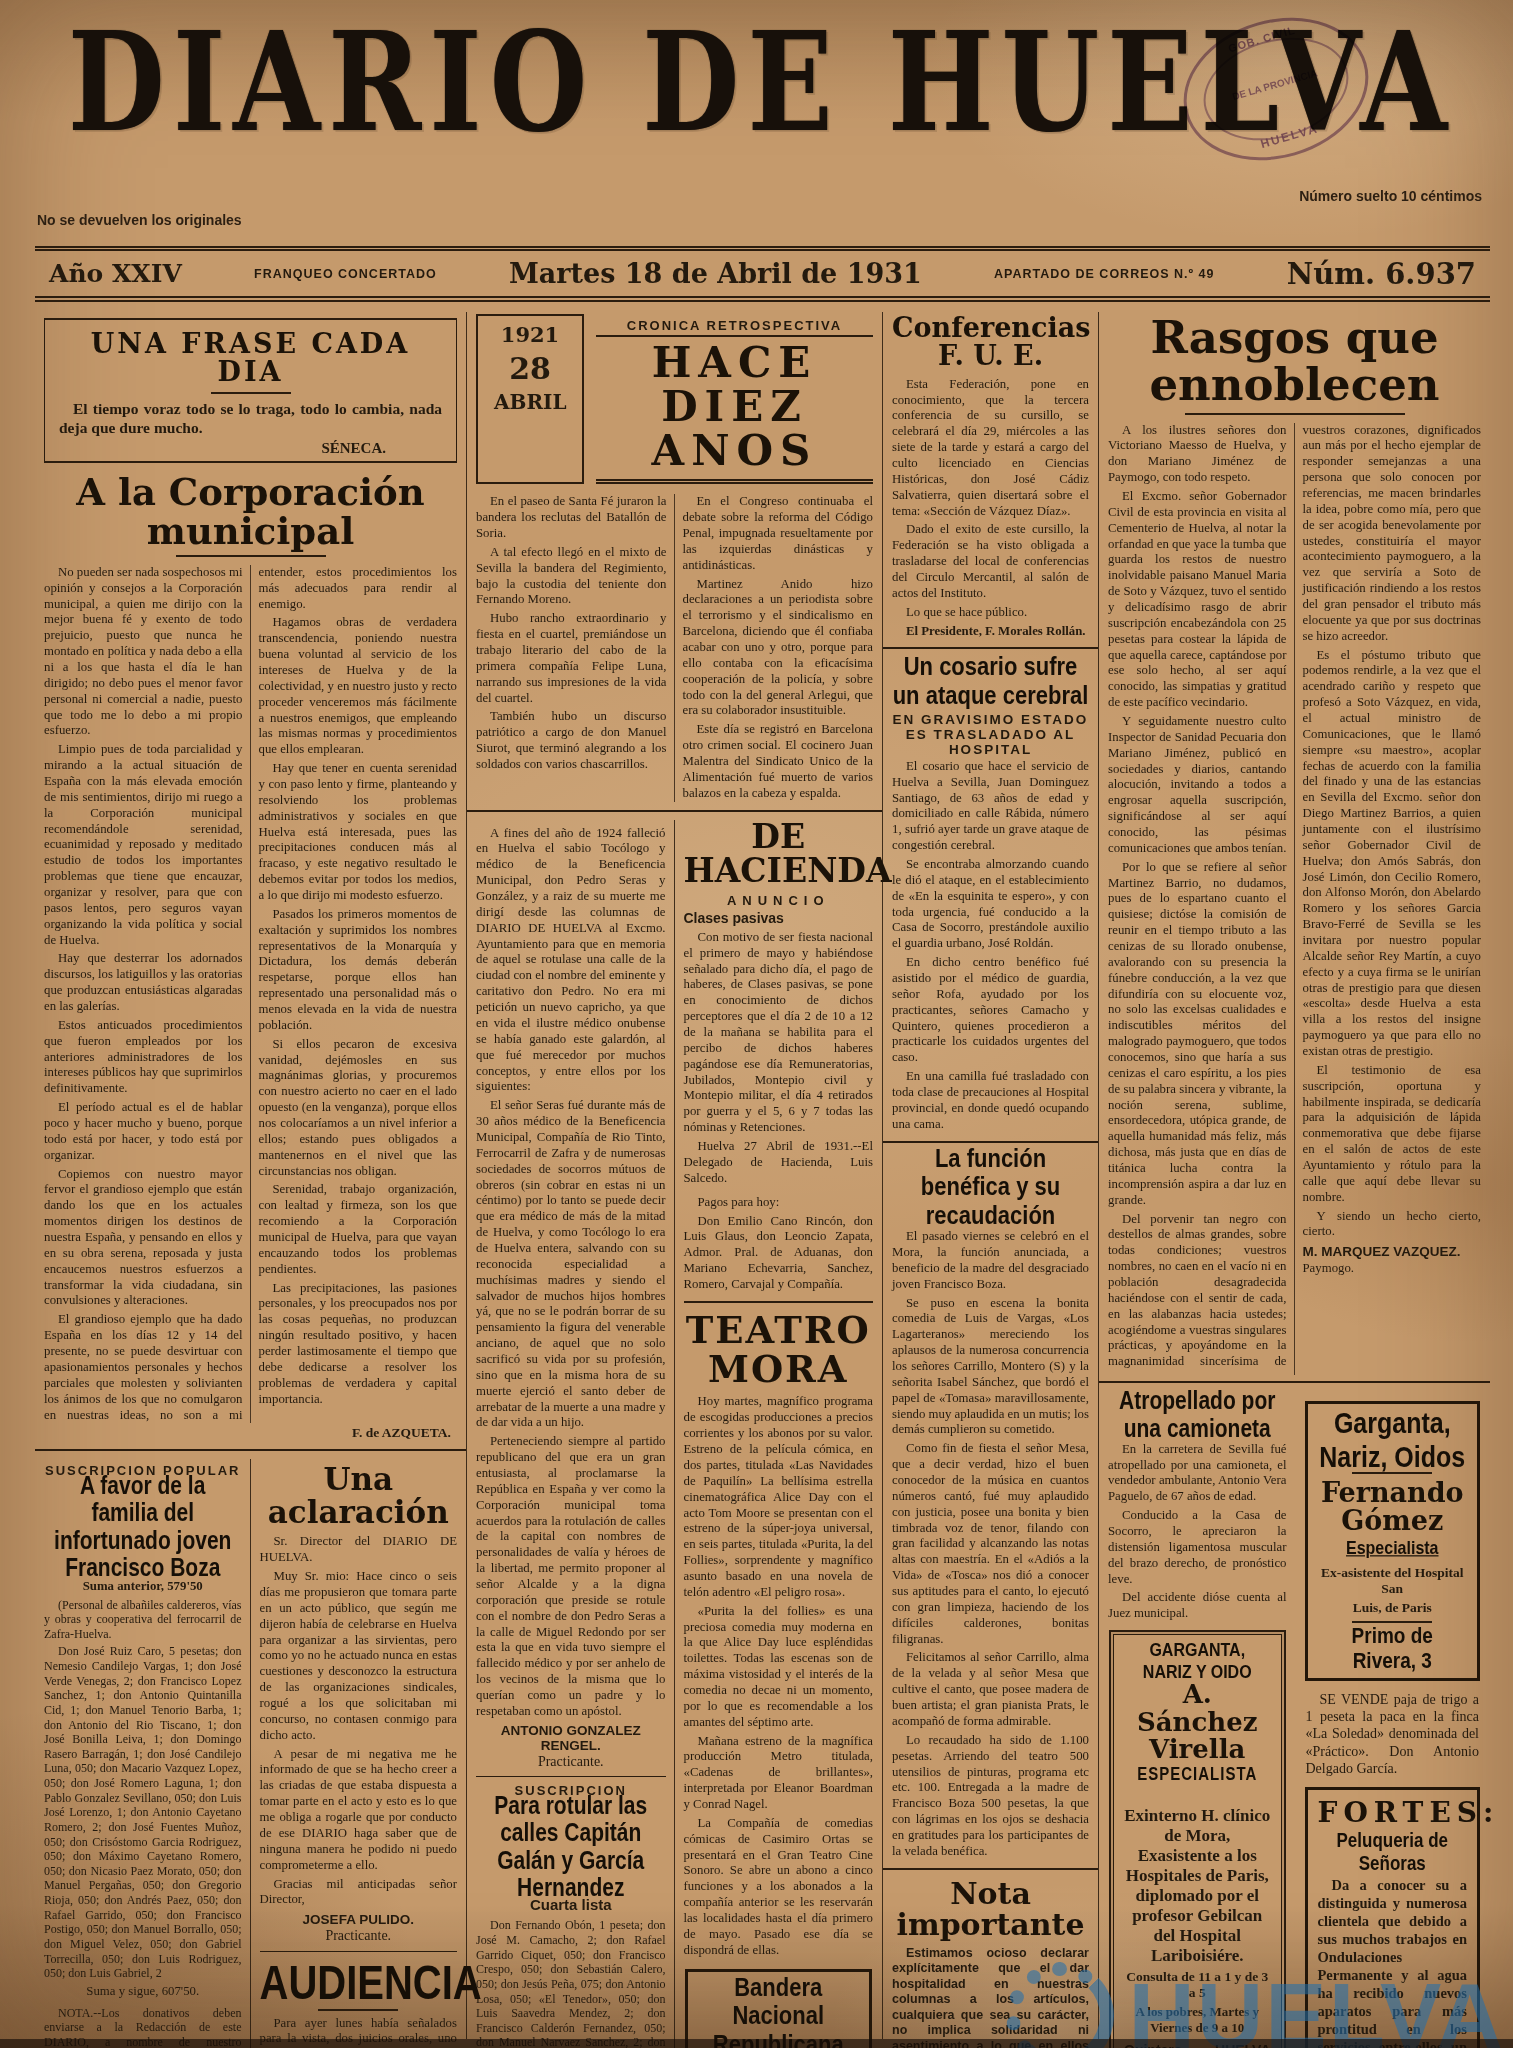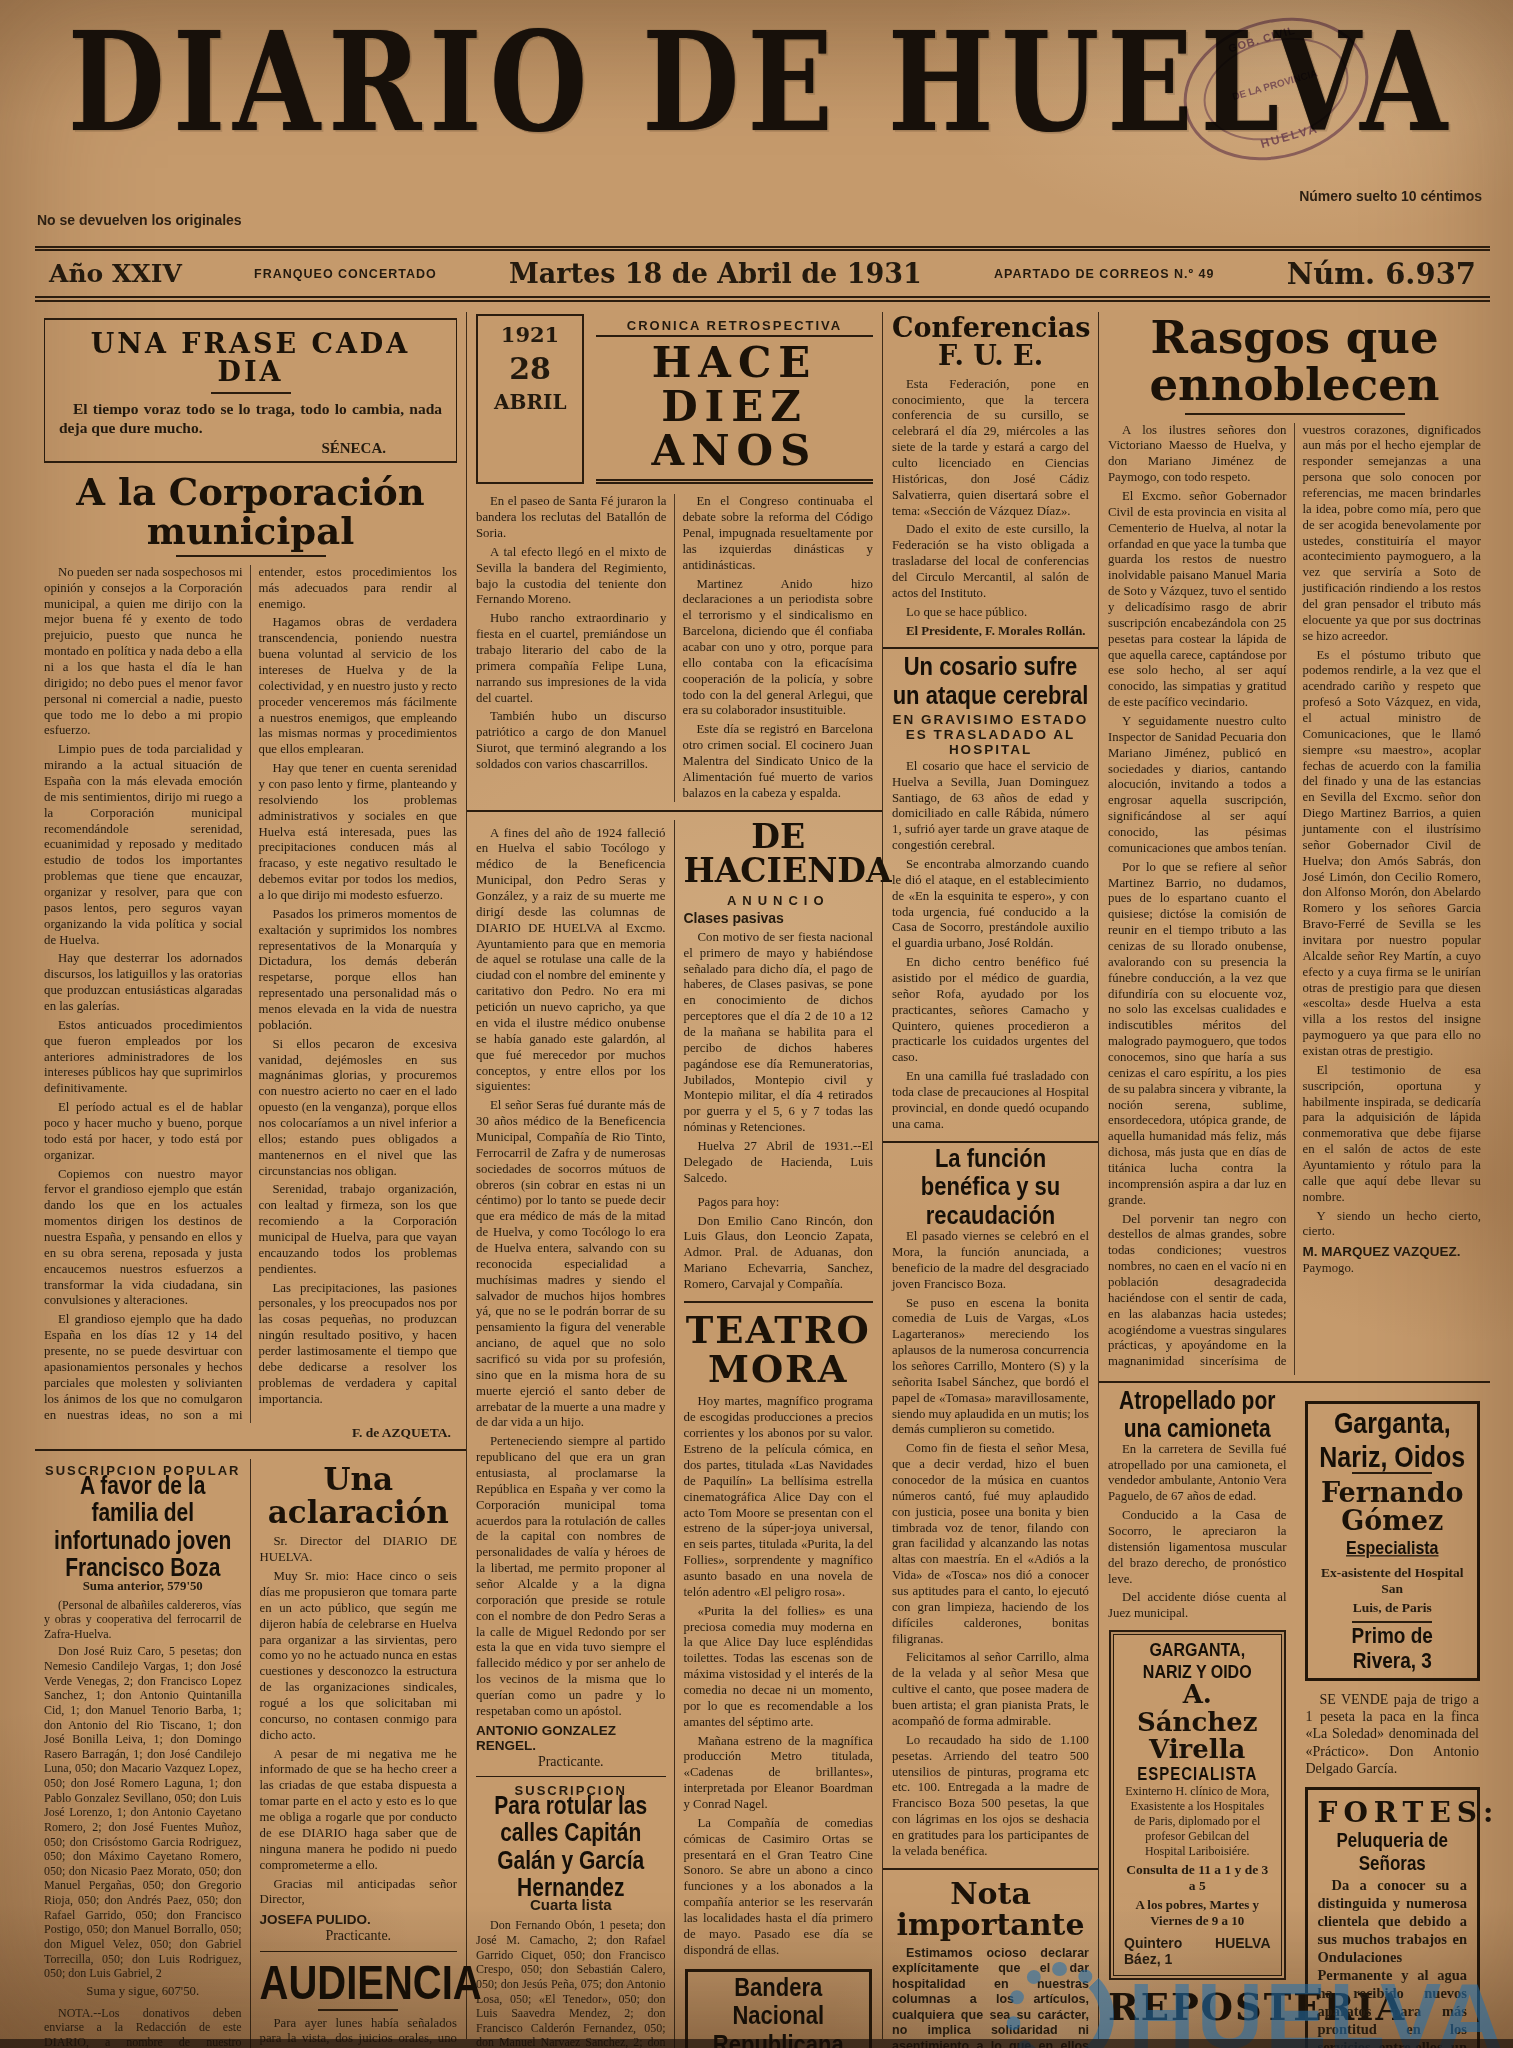--- a/index.html
+++ b/index.html
@@ -60,21 +60,21 @@
   .row2{display:flex;}
   .row2 > .sc-l{width:50%;padding-right:8px;border-right:1px solid rgba(38,25,12,.85);}
   .row2 > .sc-r{width:50%;padding-left:9px;}
   .h-serif{font-family:"DejaVu Serif",serif;font-weight:bold;text-align:center;line-height:1.05;color:#1b1208;}
   .h-black{font-family:"Liberation Sans",sans-serif;font-weight:bold;text-align:center;line-height:1.1;
     color:#160f07;transform:scaleY(1.2);transform-origin:center;}
   .kicker{font-family:"Liberation Sans",sans-serif;font-weight:bold;text-align:center;font-size:13px;
     letter-spacing:2px;margin:4px 0 2px;}
   .under{width:150px;border-top:2px solid #2a1c0e;margin:4px auto 8px;}
   .sig{text-align:right;font-weight:bold;font-size:13.5px;margin:2px 6px 4px 0;}
-  .sig-c{font-weight:bold;font-size:13.5px;}
+  .sig-c{text-align:center;font-weight:bold;font-size:13.5px;}
   .center{text-align:center;text-indent:0;}
   .box-heavy{border:3px solid #221609;padding:8px 10px;margin:10px 1px;}
   .box-double{border:1px solid #2a1c0e;box-shadow:0 0 0 2px rgba(197,154,108,.9),0 0 0 4px #2a1c0e;
     padding:8px 10px;margin:12px 5px;}
   .ad-rule{width:80px;border-top:2px solid #2a1c0e;margin:5px auto;}
   .frase-box{border:2px solid #2a1c0e;border-left-width:1px;border-right-width:1px;padding:10px 14px 0;margin:4px 0 10px;}
   .datebox{width:108px;border:2px solid #2a1c0e;text-align:center;padding:6px 16px 8px;margin-right:12px;
     font-family:"DejaVu Serif",serif;font-weight:bold;}
   .addr-row{display:flex;justify-content:space-between;font-family:"Liberation Sans",sans-serif;
     font-weight:bold;font-size:15px;margin-top:6px;}
@@ -304,21 +304,21 @@
           <div class="body-txt" style="margin-top:5px;">
               <p>En la carretera de Sevilla fué atropellado por una camioneta, el vendedor ambulante, Antonio Vera Paguelo, de 67 años de edad.</p>
               <p>Conducido a la Casa de Socorro, le apreciaron la distensión ligamentosa muscular del brazo derecho, de pronóstico leve.</p>
               <p>Del accidente dióse cuenta al Juez municipal.</p>
             </div>
 
           <div class="box-double">
             <div class="h-black" style="font-size:16px;">GARGANTA, NARIZ Y OIDO</div>
             <div class="h-serif" style="font-size:26px;margin:3px 0;">A. Sánchez Virella</div>
             <div class="h-black" style="font-size:15px;letter-spacing:1px;">ESPECIALISTA</div>
-            <p class="center" style="font-size:12px;font-weight:normal;margin-top:1px;">Exinterno H. clínico de Mora, Exasistente a los Hospitales de Paris, diplomado por el profesor Gebilcan del Hospital Lariboisiére.</p>
+            <p class="center" style="font-size:17px;font-weight:bold;margin-top:23px;">Exinterno H. clínico de Mora, Exasistente a los Hospitales de Paris, diplomado por el profesor Gebilcan del Hospital Lariboisiére.</p>
             <p class="center" style="font-size:13.5px;font-weight:bold;">Consulta de 11 a 1 y de 3 a 5</p>
             <p class="center" style="font-size:13px;font-weight:bold;">A los pobres, Martes y Viernes de 9 a 10</p>
             <div class="addr-row" style="font-size:14px;">
               <span>Quintero Báez, 1</span>
               <span>HUELVA</span>
             </div>
           </div>
 
           <div class="h-serif" style="font-size:37px;letter-spacing:2px;">REPOSTERIA</div>
 

